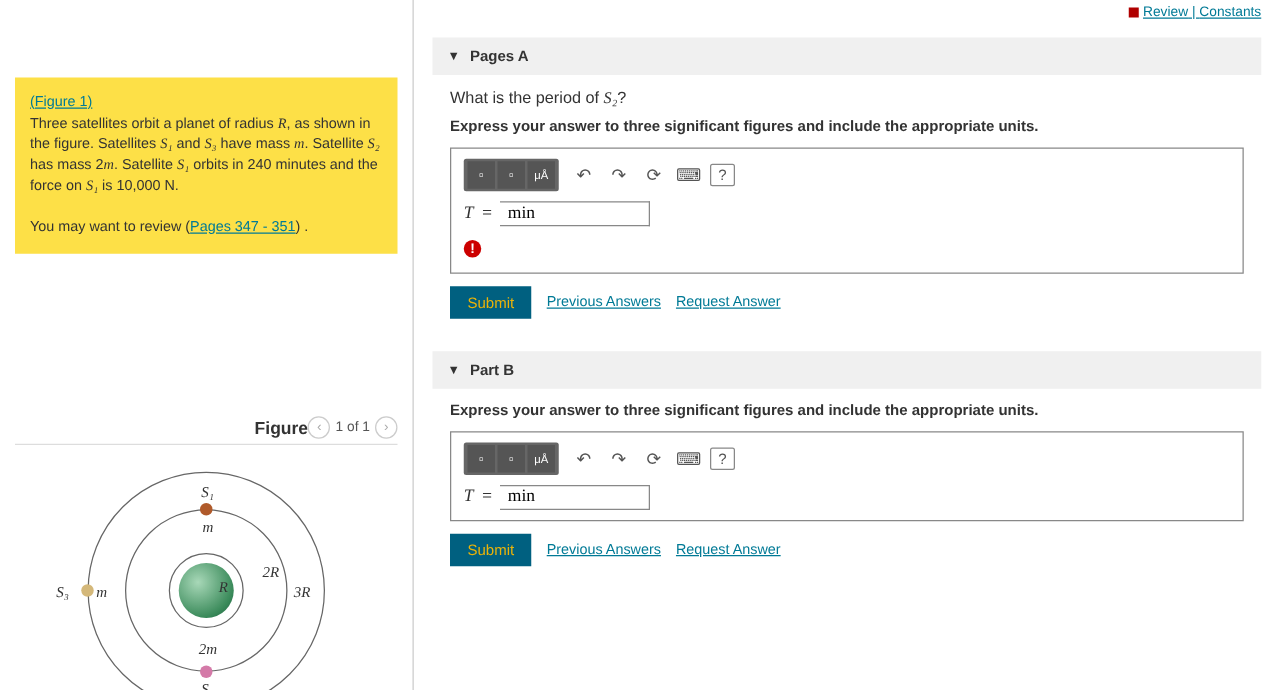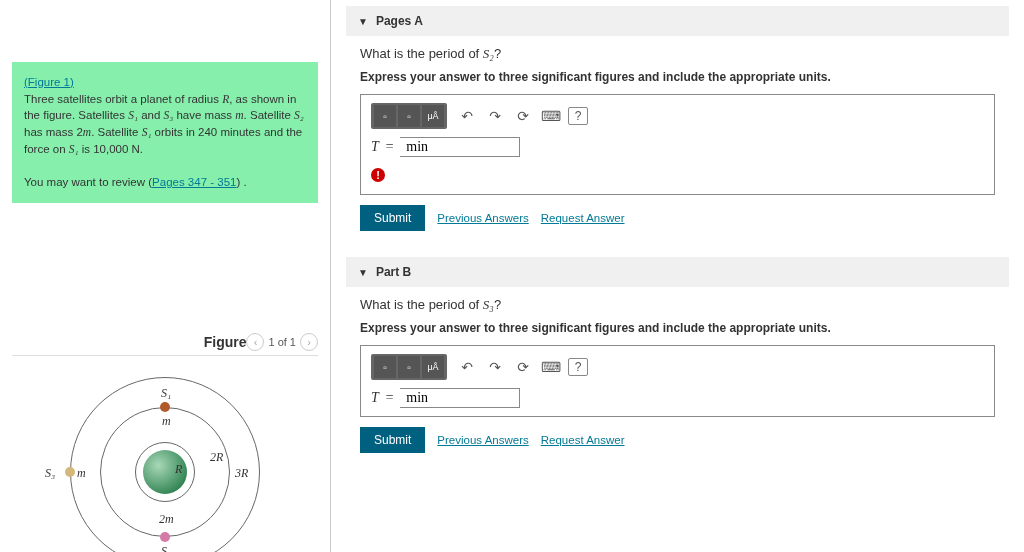--- a/index.html
+++ b/index.html
@@ -4,21 +4,21 @@
 <style>
 * { box-sizing: border-box; margin: 0; padding: 0; }
 body { font-family: Arial, Helvetica, sans-serif; font-size: 12px; color: #333; background: #fff; width: 1024px; height: 552px; overflow: hidden; }
 .page { display: flex; height: 100%; }
 .left-col { width: 330px; padding: 10px 12px; }
 .divider { width: 1px; background: #ccc; height: 100%; }
 .right-col { flex: 1; padding: 0 15px 10px 15px; overflow-y: auto; position: relative; }
 .top-links { text-align: right; font-size: 11px; color: #007a96; padding: 4px 0 8px 0; }
 .top-links span { cursor: pointer; text-decoration: underline; }
 .top-links .red-sq { display: inline-block; width: 8px; height: 8px; background: #b00000; margin-right: 3px; vertical-align: middle; }
-.problem-box { background: #86efac; padding: 12px 12px; font-size: 11.5px; line-height: 1.45; margin-top: 52px; }
+.problem-box { background: #fde047; padding: 12px 12px; font-size: 11.5px; line-height: 1.45; margin-top: 52px; }
 .problem-box .link { color: #007a96; text-decoration: underline; cursor: pointer; }
 .problem-box .ital { font-style: italic; font-family: 'Times New Roman', serif; }
 .figure-section { margin-top: 130px; }
 .figure-head { display: flex; justify-content: flex-end; align-items: center; border-bottom: 1px solid #ddd; padding-bottom: 4px; margin-bottom: 6px; }
 .figure-head h3 { font-size: 14px; font-weight: bold; }
 .fig-nav { display: flex; align-items: center; gap: 4px; font-size: 11px; color: #555; }
 .nav-btn { border: 1px solid #ccc; border-radius: 50%; width: 18px; height: 18px; display: flex; align-items: center; justify-content: center; cursor: pointer; color: #aaa; background: #fff; }
 .figure-scroll { height: 210px; overflow-y: scroll; border-right: 0px solid #ddd; position: relative; }
 .figure-img { position: relative; width: 260px; height: 230px; margin: 0 auto; }
 .orbit { position: absolute; border: 1px solid #666; border-radius: 50%; }
@@ -42,21 +42,21 @@
 .toolbar { display: flex; align-items: center; gap: 0; margin-bottom: 8px; }
 .tool-group { display: flex; align-items: center; background: #666; padding: 2px; border-radius: 2px; margin-right: 6px; }
 .tool-btn { width: 22px; height: 22px; background: #555; color: #fff; display: flex; align-items: center; justify-content: center; font-size: 10px; margin: 0 1px; cursor: pointer; }
 .tool-plain { width: 22px; height: 22px; display: flex; align-items: center; justify-content: center; font-size: 14px; color: #555; margin: 0 3px; cursor: pointer; }
 .answer-row { display: flex; align-items: center; gap: 6px; font-family: 'Times New Roman', serif; font-style: italic; font-size: 14px; }
 .val-input { border: 1px solid #888; height: 26px; width: 130px; padding: 0 6px; font-size: 14px; font-family: Arial; }
 .unit-input { border: 1px solid #888; border-left: none; height: 20px; width: 120px; padding: 0 6px; font-size: 14px; font-family: 'Times New Roman', serif; }
 .feedback { margin-top: 10px; font-size: 11.5px; color: #0066a0; line-height: 1.4; }
 .feedback .icon-alert { display: inline-block; width: 14px; height: 14px; background: #c00; color: #fff; border-radius: 50%; text-align: center; line-height: 14px; font-weight: bold; font-size: 11px; font-style: normal; margin-bottom: 4px; }
 .actions { margin-top: 10px; display: flex; align-items: center; gap: 12px; }
-.submit-btn { background: #006080; color: #ffffff; border: none; padding: 6px 14px; font-size: 12px; cursor: pointer; }
+.submit-btn { background: #006080; color: #eab308; border: none; padding: 6px 14px; font-size: 12px; cursor: pointer; }
 .action-link { color: #007a96; font-size: 11.5px; text-decoration: underline; cursor: pointer; }
 </style>
 </head>
 <body>
 
 <div class="page">
 
   <div class="left-col">
     <div class="problem-box">
       <span class="link">(Figure 1)</span><br>
@@ -93,20 +93,23 @@
           <span class="flabel" style="left:175px;top:88px">2R</span>
           <span class="flabel" style="left:200px;top:104px">3R</span>
         </div>
       </div>
     </div>
   </div>
 
   <div class="divider"></div>
 
   <div class="right-col">
+    <div class="top-links">
+      <span class="red-sq"></span><span>Review</span><span> | </span><span>Constants</span>
+    </div>
 
     <div class="part-block">
       <div class="part-header">
         <span class="tri">▼</span>
         <span>Pages A</span>
       </div>
       <div class="part-body">
         <div class="question">
           <span>What is the period of </span><span class="ital">S₂</span><span>?</span>
         </div>
@@ -140,23 +143,20 @@
         </div>
       </div>
     </div>
 
     <div class="part-block" style="margin-top:14px">
       <div class="part-header">
         <span class="tri">▼</span>
         <span>Part B</span>
       </div>
       <div class="part-body">
-        <div class="question">
-          <span>What is the period of </span><span class="ital">S₃</span><span>?</span>
-        </div>
         <div class="instruct">Express your answer to three significant figures and include the appropriate units.</div>
         <div class="answer-box">
           <div class="toolbar">
             <div class="tool-group">
               <div class="tool-btn">▫</div>
               <div class="tool-btn">▫</div>
               <div class="tool-btn" style="font-size:9px">μÅ</div>
             </div>
             <div class="tool-plain">↶</div>
             <div class="tool-plain">↷</div>

